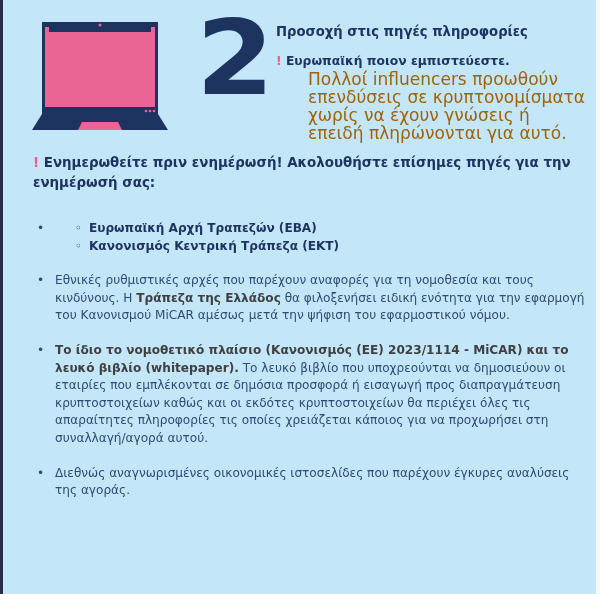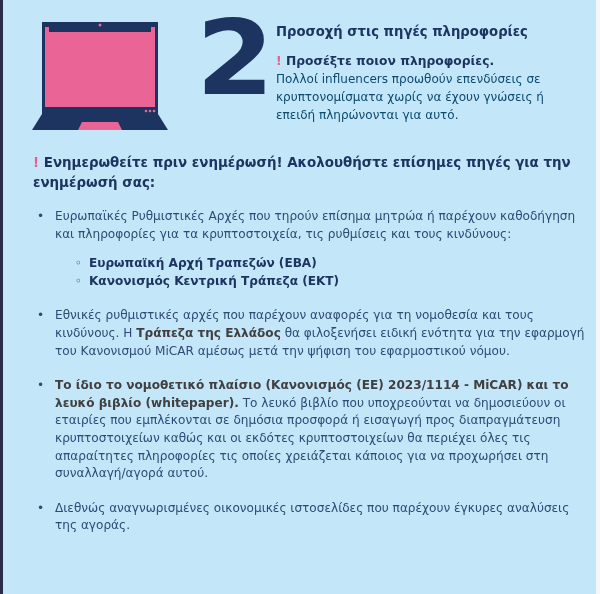--- a/index.html
+++ b/index.html
@@ -15,21 +15,21 @@
     .big-two {
       position:absolute; left:196px; top:6px;
       font-family:"DejaVu Sans", sans-serif; font-weight:bold;
       font-size:104px; line-height:104px; color:#1d3461;
       transform:scaleX(1.08); transform-origin:left top;
       letter-spacing:-2px;
     }
     .intro { position:absolute; left:276px; top:23px; width:310px; }
     .intro h2 { margin:0; font-size:13.2px; font-weight:bold; line-height:17px; }
     .intro .lead { margin-top:13px; font-size:12.3px; font-weight:bold; line-height:17px; }
-    .intro .body { font-size:12px; line-height:18px; color:#0c4a6e; }
+    .intro .body { font-size:17px; line-height:18px; color:#a16207;margin-left:32px; }
     .bang { color:#e85d8e; font-weight:bold; }
     .headline {
       position:absolute; left:33px; top:153px; width:545px;
       font-size:13.4px; font-weight:bold; line-height:20px;
     }
     ul.main { position:absolute; left:33px; top:208px; width:530px; margin:0; padding:0 0 0 22px; list-style:none; }
     ul.main > li { position:relative; font-size:12.1px; line-height:17.6px; color:#2f4a75; margin-bottom:17px; }
     ul.main > li::before { content:"•"; position:absolute; left:-18px; top:0; color:#2f4a75; }
     ul.sub { list-style:none; margin:12px; padding:0 0 0 22px; }
     ul.sub li { position:relative; font-weight:bold; color:#1d3461; }
@@ -55,33 +55,32 @@
   <polygon points="12,94 128,94 138,110 2,110" fill="#1d3461"></polygon>
   <polygon points="52,102 88,102 92,110 48,110" fill="#ea6595"></polygon>
 </svg>
 
 <div class="big-two">2</div>
 
 <div class="intro">
   <h2>Προσοχή στις πηγές πληροφορίες</h2>
   <div class="lead">
     <span class="bang">!</span>
-    <span>Προσέξτε ποιον πληροφορίες.</span>
+    <span>Ευρωπαϊκή ποιον εμπιστεύεστε.</span>
   </div>
   <div class="body">Πολλοί influencers προωθούν επενδύσεις σε κρυπτονομίσματα χωρίς να έχουν γνώσεις ή επειδή πληρώνονται για αυτό.</div>
 </div>
 
 <div class="headline">
   <span class="bang">!</span>
   <span>Ενημερωθείτε πριν ενημέρωσή! Ακολουθήστε επίσημες πηγές για την ενημέρωσή σας:</span>
 </div>
 
 <ul class="main">
   <li>
-    <span>Ευρωπαϊκές Ρυθμιστικές Αρχές που τηρούν επίσημα μητρώα ή παρέχουν καθοδήγηση και πληροφορίες για τα κρυπτοστοιχεία, τις ρυθμίσεις και τους κινδύνους:</span>
     <ul class="sub">
       <li>Ευρωπαϊκή Αρχή Τραπεζών (EBA)</li>
       <li>Κανονισμός Κεντρική Τράπεζα (ΕΚΤ)</li>
     </ul>
   </li>
   <li>
     <span>Εθνικές ρυθμιστικές αρχές που παρέχουν αναφορές για τη νομοθεσία και τους κινδύνους. Η </span><b>Τράπεζα της Ελλάδος</b><span> θα φιλοξενήσει ειδική ενότητα για την εφαρμογή του Κανονισμού MiCAR αμέσως μετά την ψήφιση του εφαρμοστικού νόμου.</span>
   </li>
   <li>
     <b>Το ίδιο το νομοθετικό πλαίσιο (Κανονισμός (ΕΕ) 2023/1114 - MiCAR) και το λευκό βιβλίο (whitepaper).</b><span> Το λευκό βιβλίο που υποχρεούνται να δημοσιεύουν οι εταιρίες που εμπλέκονται σε δημόσια προσφορά ή εισαγωγή προς διαπραγμάτευση κρυπτοστοιχείων καθώς και οι εκδότες κρυπτοστοιχείων θα περιέχει όλες τις απαραίτητες πληροφορίες τις οποίες χρειάζεται κάποιος για να προχωρήσει στη συναλλαγή/αγορά αυτού.</span>

